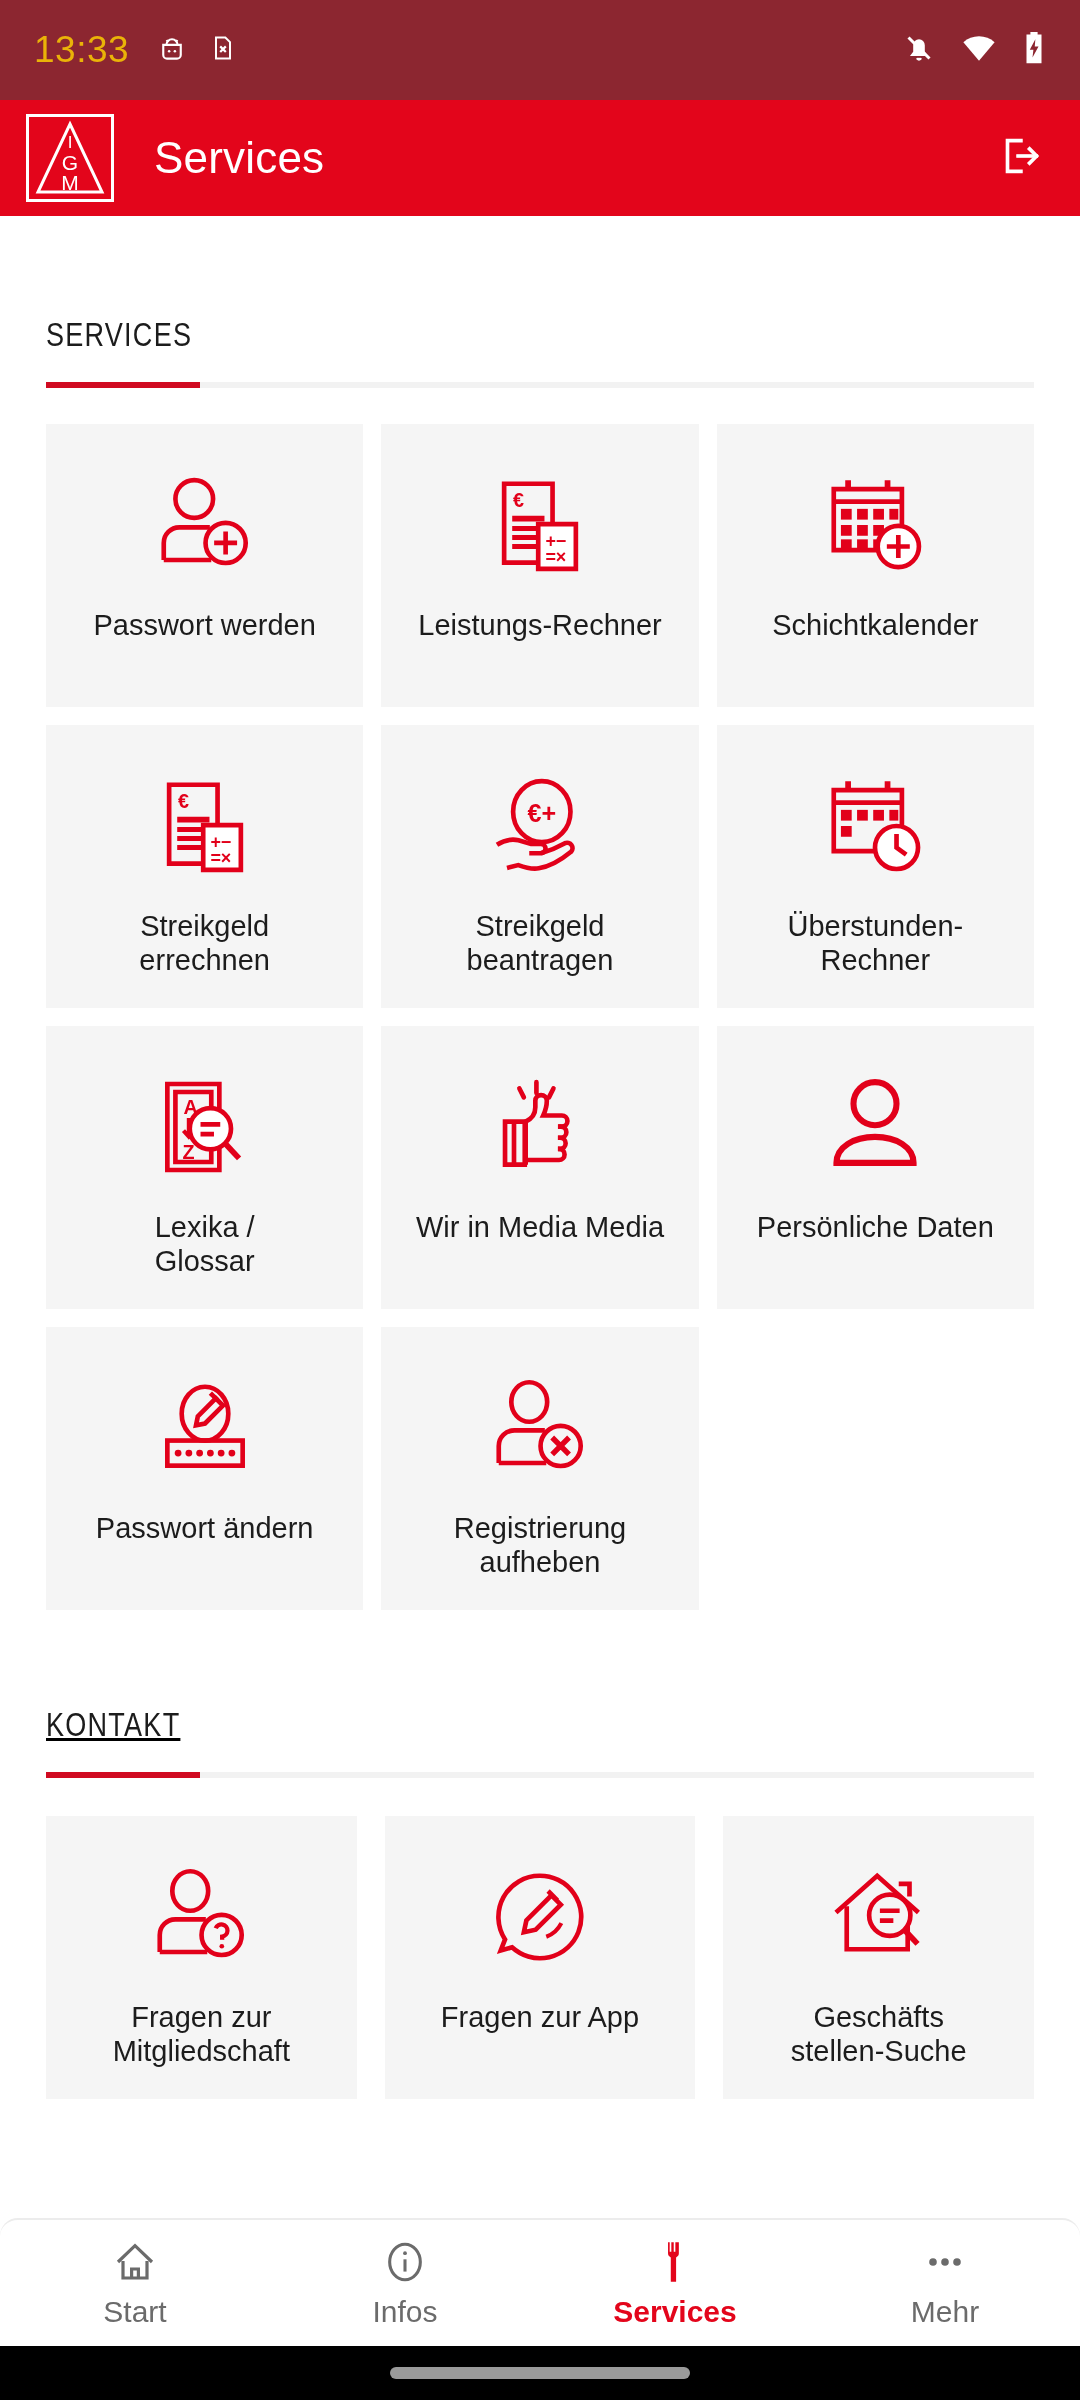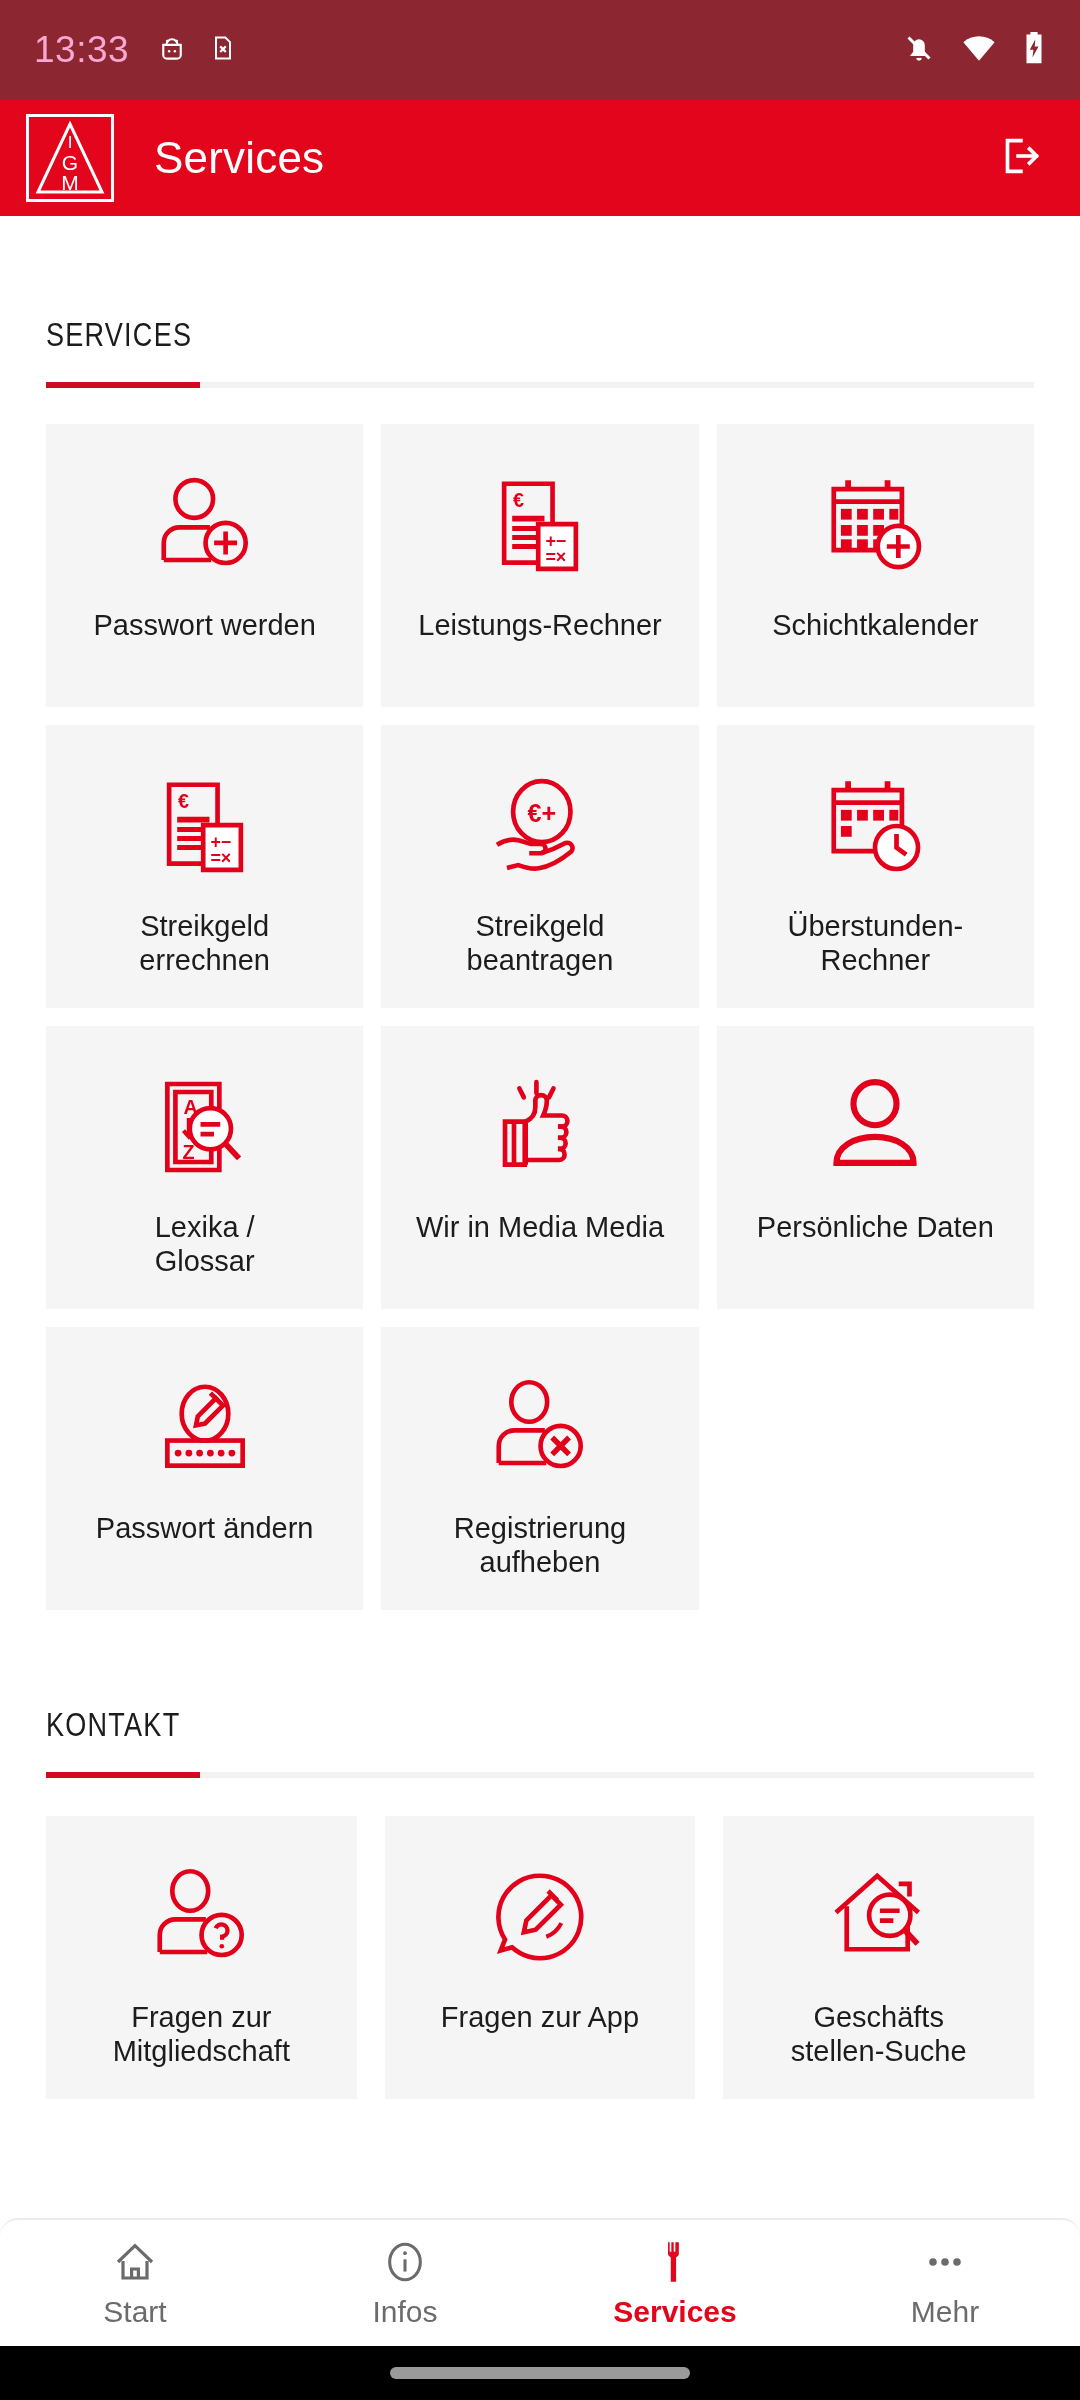--- a/index.html
+++ b/index.html
@@ -8,21 +8,21 @@
     background: #ffffff;
     font-family: "Liberation Sans", sans-serif;
     overflow: hidden;
   }
   .phone { position: relative; width: 1080px; height: 2400px; background:#fff; }
 
   
   .statusbar {
     height: 100px; background: #8C2630;
     display: flex; align-items: center;
-    padding: 0 34px; color: #f9a8d4;
+    padding: 0 34px; color: #eab308;
   }
   .sb-time { font-size: 37px; letter-spacing: .5px; font-weight: 400; }
   .sb-left-icons { display: flex; align-items: center; gap: 22px; margin-left: 28px; }
   .sb-spacer { flex: 1; }
   .sb-right-icons { display: flex; align-items: center; gap: 24px; }
   .sb-icon { display: block; }
 
   
   .appbar {
     height: 116px; background: #E3051B;
@@ -349,21 +349,21 @@
             <circle cx="41.5" cy="39" r="11.2" fill="#F5F5F5"></circle>
             <path d="M36.8 34.3 46.2 43.7M46.2 34.3 36.8 43.7" stroke-width="3"></path>
           </svg>
         </div>
         <div class="tile-label">Registrierung<br>aufheben</div>
       </div>
 
       <div class="tile empty"></div>
     </div>
 
-    <div class="section-head" style="margin-top:96px;">
+    <div class="section-head" style="margin-top:96px;text-decoration:underline;">
       <div class="section-title">KONTAKT</div>
       <div class="section-rule"></div>
     </div>
 
     <div class="grid" style="margin-top:38px;gap:28px;">
 
       <div class="tile">
         <div class="tile-icon">
           <svg width="108" height="104" viewBox="0 0 60 58" fill="none" stroke="#E2001A" stroke-width="2.6">
             <ellipse cx="24" cy="14.5" rx="10" ry="11"></ellipse>

